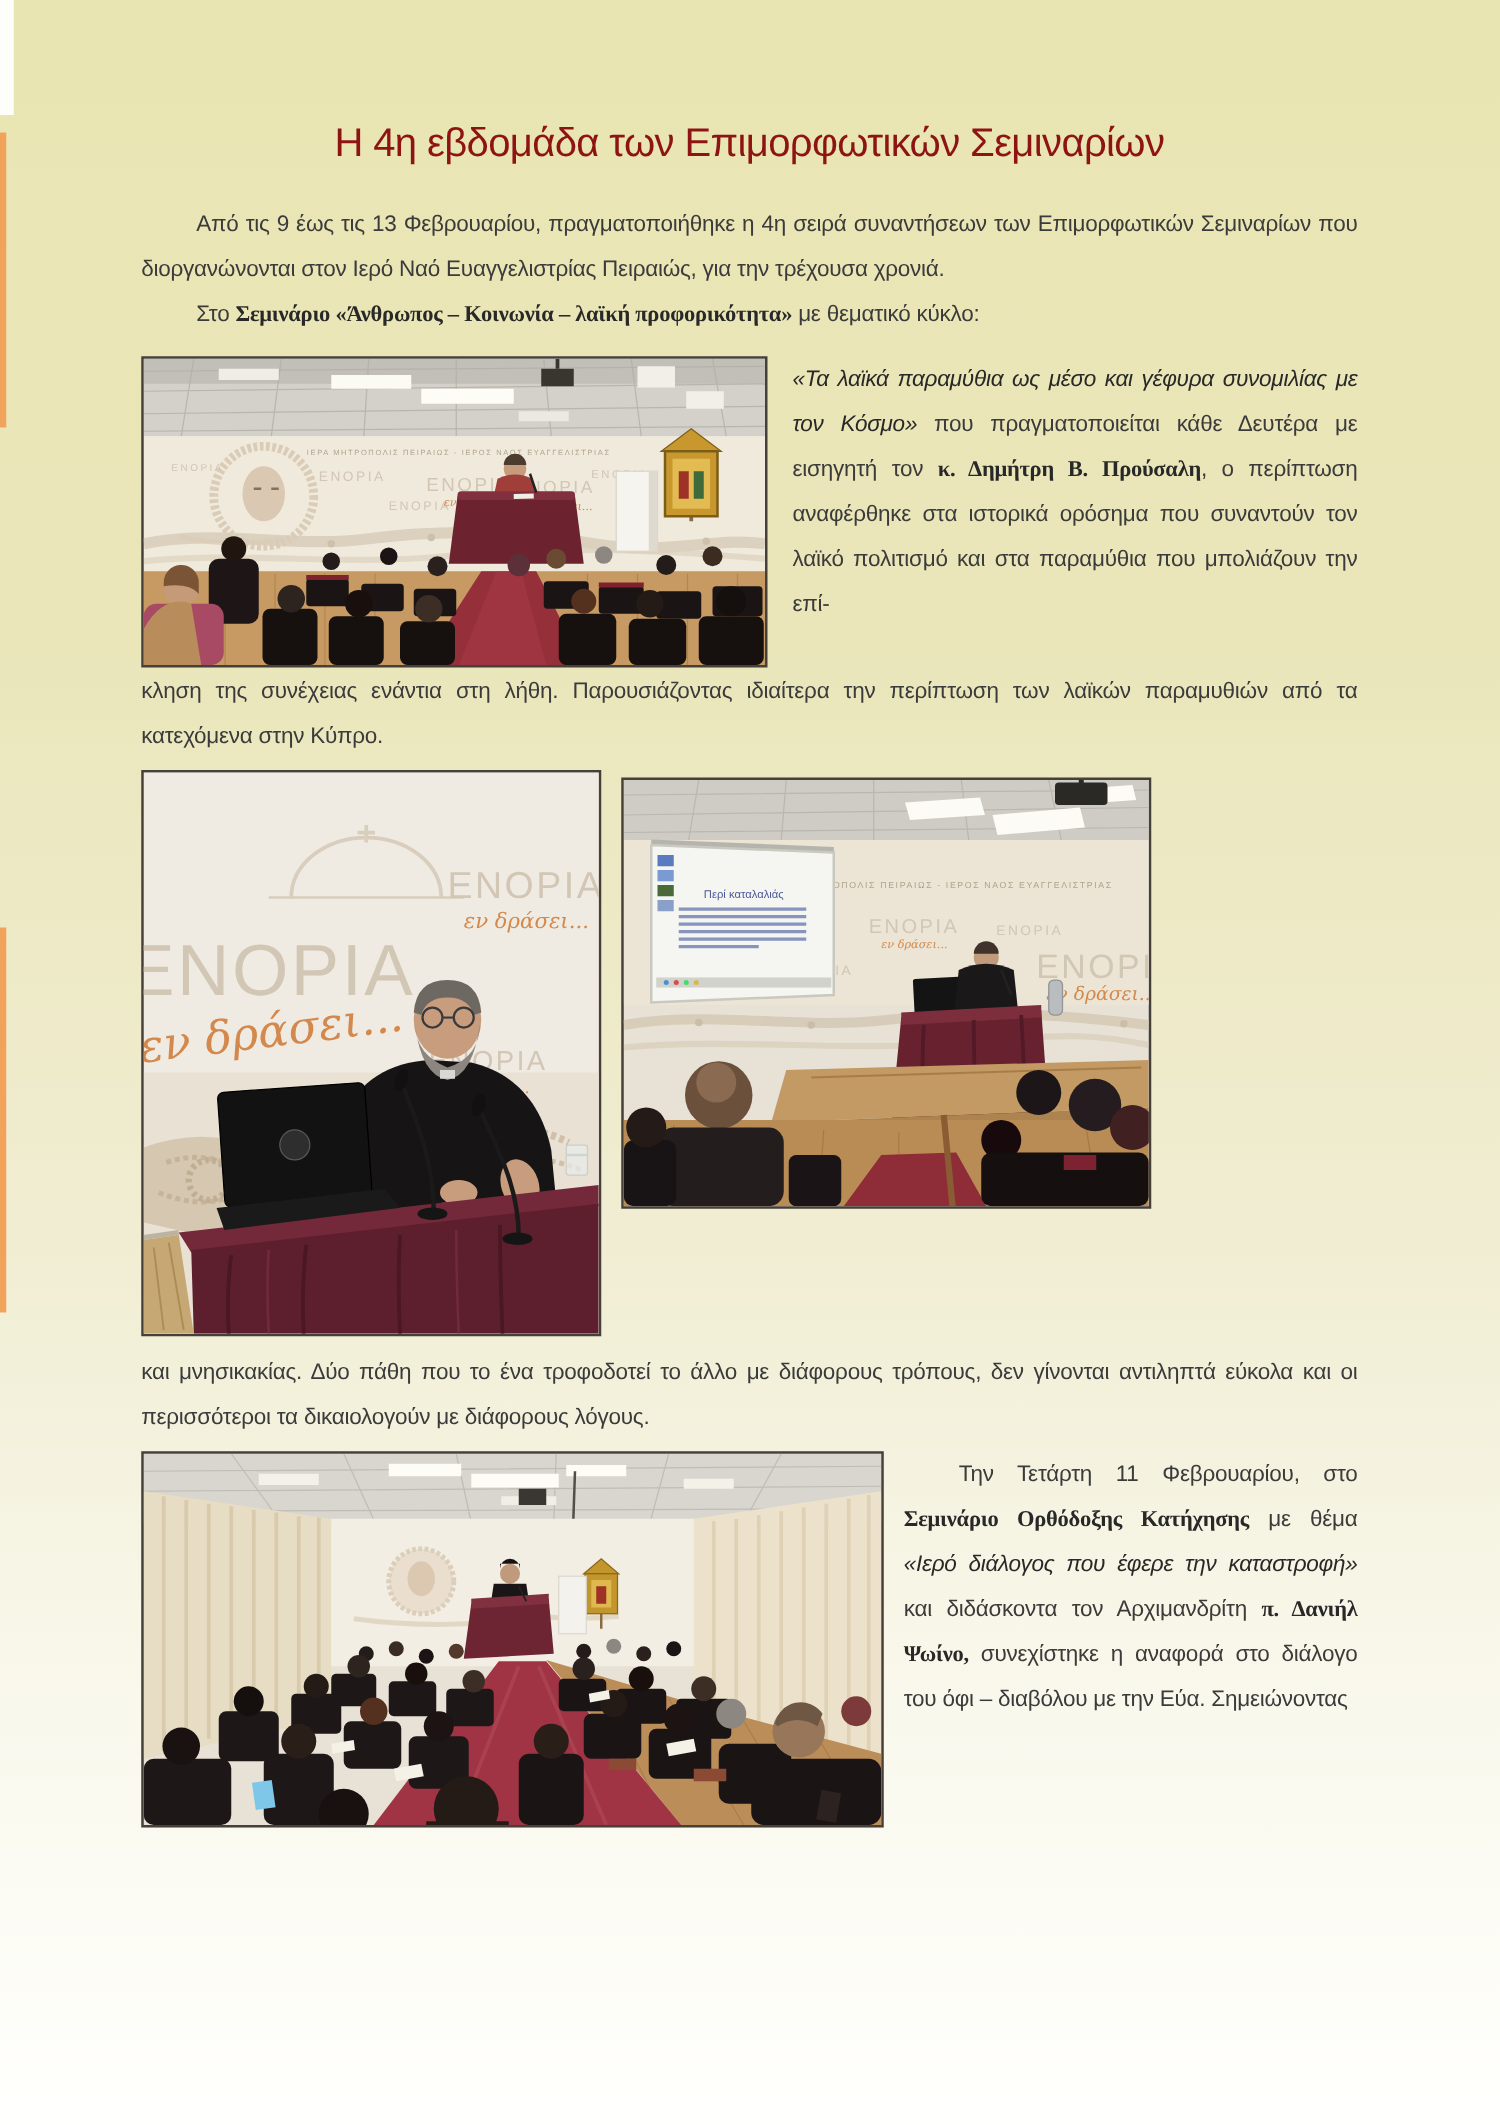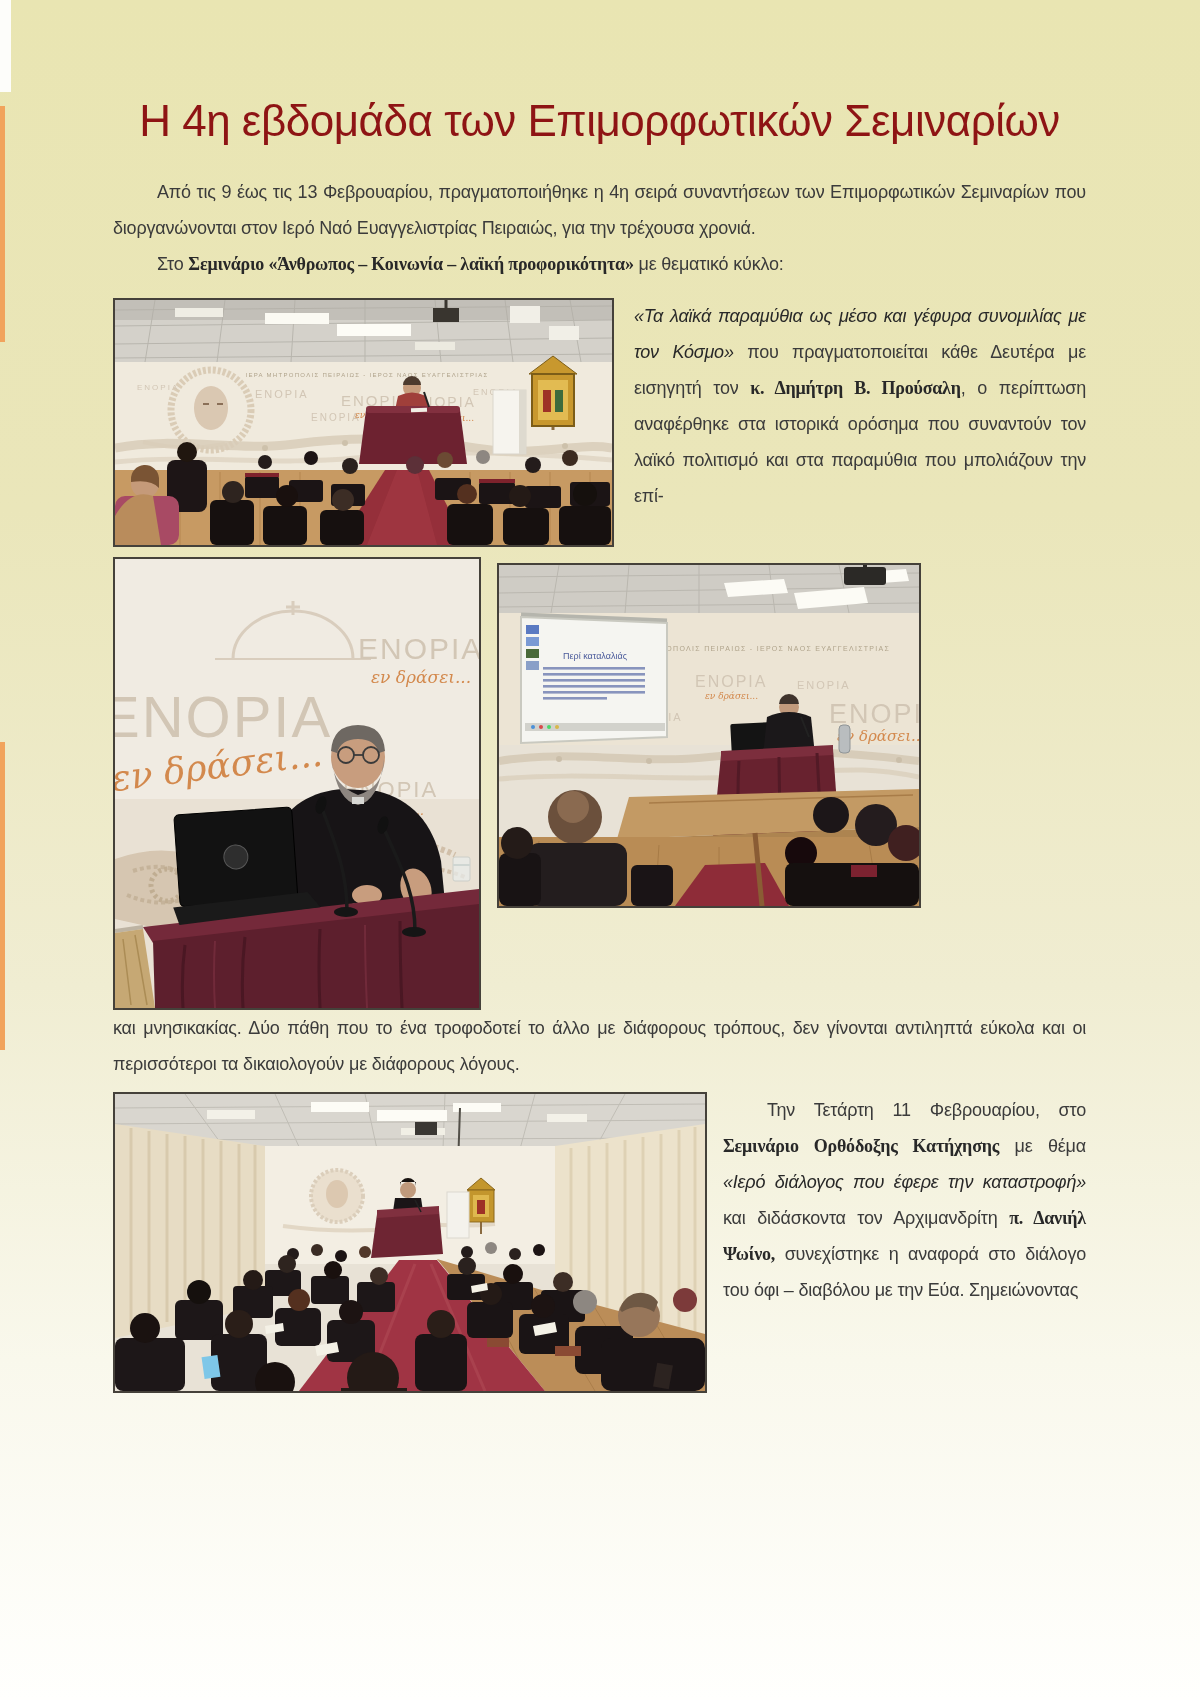--- a/index.html
+++ b/index.html
@@ -4,21 +4,21 @@
 <style>
   html,body{margin:0;padding:0;background:#888;}
   .page{position:relative;width:1200px;height:1700px;overflow:hidden;
     background:linear-gradient(180deg,#e9e5b2 0%,#eae6ba 30%,#f0edd2 58%,#f9f8ec 80%,#fffffd 100%);
     font-family:"Liberation Sans","DejaVu Sans",sans-serif;}
   .edge-notch{position:absolute;left:0;top:0;width:11px;height:92px;background:#fdfdfa;}
   .edge-strip{position:absolute;left:0;width:5px;}
   .edge-strip.s1{top:106px;height:236px;}
   .edge-strip.s2{top:742px;height:308px;}
   .content{position:absolute;left:113px;top:0;width:973px;}
-  h1.title{margin:96px 0 0;text-align:center;font-size:44px;font-weight:normal;letter-spacing:-0.5px;}
+  h1.title{margin:96px 0 0;text-align:center;font-size:32px;font-weight:normal;letter-spacing:-0.5px;}
   p{margin:0;font-size:18px;line-height:36px;color:#3b3b3b;text-align:justify;letter-spacing:-0.2px;}
   p.first{margin-top:28px;}
   .indent{text-indent:44px;}
   b{color:#282828;font-family:Liberation Serif, serif;}
   .bi{font-weight:normal;font-style:italic;color:#282828;}
   .rowA{display:flex;gap:20px;margin-top:16px;}
   .rowB{display:flex;gap:16px;margin-top:10px;}
   .rowD{display:flex;gap:16px;margin-top:10px;}
   .col{flex:1;min-width:0;}
   .fig{flex:none;border:2px solid #45413a;line-height:0;font-size:0;background:#e8e2d6;}
@@ -171,20 +171,21 @@
             <path d="M16,180 a14,14 0 0 1 28,-2 l0,10 q-8,-9 -28,-6 z" fill="#7a5434"></path>
             <path d="M0,216 q16,-28 38,-20 l8,49 h-46 z" fill="#b98c5c"></path>
           </g>
         </svg>
       </div>
       <div class="col">
         <p><span class="bi">«Τα λαϊκά παραμύθια ως μέσο και γέφυρα συνομιλίας με τον Κόσμο»</span><span> που πραγματοποιείται κάθε Δευτέρα με εισηγητή τον </span><b>κ. Δημήτρη Β. Προύσαλη</b><span>, ο περίπτωση αναφέρθηκε στα ιστορικά ορόσημα που συναντούν τον λαϊκό πολιτισμό και στα παραμύθια που μπολιάζουν την επί-</span></p>
       </div>
     </div>
 
+    <p>κληση της συνέχειας ενάντια στη λήθη. Παρουσιάζοντας ιδιαίτερα την περίπτωση των λαϊκών παραμυθιών από τα κατεχόμενα στην Κύπρο.</p>
 
 
     <div class="rowB">
       <div class="fig">
         <svg width="364" height="449" viewBox="0 0 364 449">
           <rect x="0" y="0" width="364" height="449" fill="#f0ebe2"></rect>
           <rect x="0" y="240" width="364" height="209" fill="#e9e1d4"></rect>
           <g fill="none" stroke="#d9cdbd">
             <path d="M118,100 a60,48 0 0 1 120,0" stroke-width="3"></path>
             <line x1="178" y1="42" x2="178" y2="56" stroke-width="3"></line>
@@ -351,21 +352,21 @@
               <circle cx="407" cy="278" r="18" fill="#402020"></circle>
               <circle cx="302" cy="288" r="16" fill="#17090c"></circle>
               <rect x="286" y="298" width="134" height="43" rx="8" fill="#15100f"></rect>
               <rect x="352" y="300" width="26" height="12" fill="#7c2230"></rect>
             </g>
           </svg>
         </div>
       </div>
     </div>
 
-    <p style="margin-top:0">και μνησικακίας. Δύο πάθη που το ένα τροφοδοτεί το άλλο με διάφορους τρόπους, δεν γίνονται αντιληπτά εύκολα και οι περισσότεροι τα δικαιολογούν με διάφορους λόγους.</p>
+    <p style="margin-top:10px">και μνησικακίας. Δύο πάθη που το ένα τροφοδοτεί το άλλο με διάφορους τρόπους, δεν γίνονται αντιληπτά εύκολα και οι περισσότεροι τα δικαιολογούν με διάφορους λόγους.</p>
 
     <div class="rowD">
       <div class="fig">
         <svg width="590" height="297" viewBox="0 0 590 297">
           <rect x="0" y="0" width="590" height="55" fill="#d9d6cf"></rect>
           <g stroke="#bcb9b1" stroke-width="1" opacity="0.85" fill="none">
             <path d="M0,14 L590,10 M0,30 L590,26 M0,46 L590,44"></path>
             <path d="M70,0 L110,55 M160,0 L185,55 M250,0 L262,55 M330,0 L328,55 M420,0 L405,55 M510,0 L480,55"></path>
           </g>
           <g fill="#fdfcf6">

